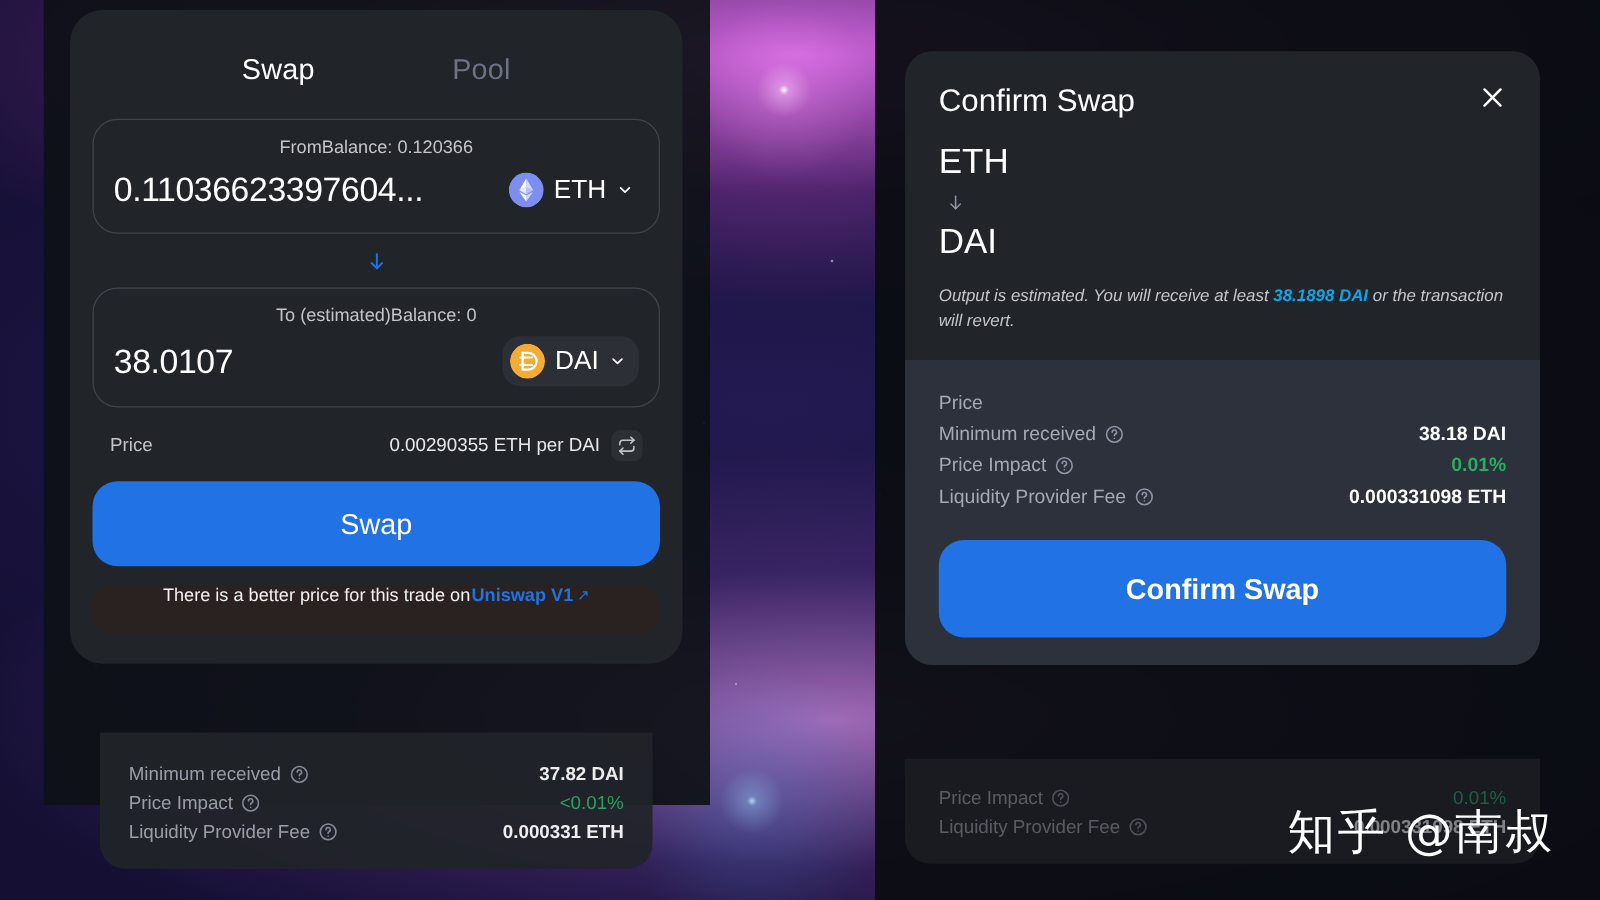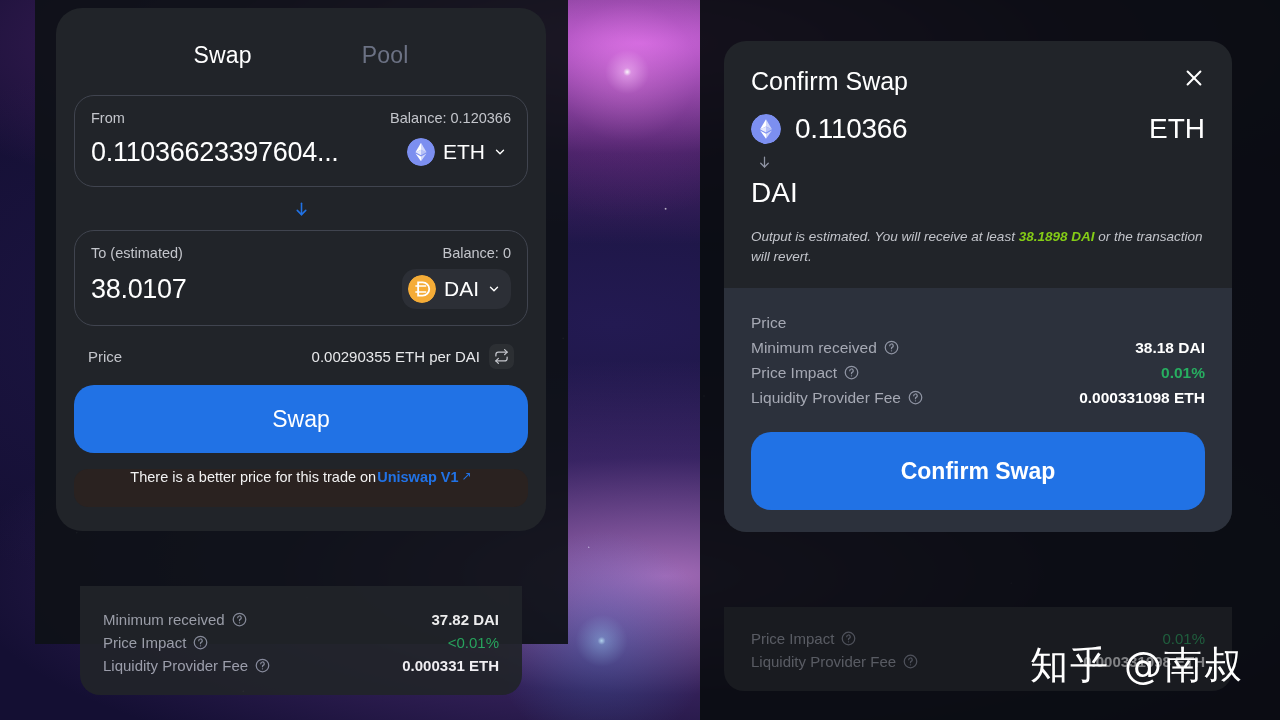--- a/index.html
+++ b/index.html
@@ -87,21 +87,21 @@
   .tab { font-size: 23px; font-weight: 500; letter-spacing: .2px; }
   .tab.active { color: #ffffff; }
   .tab.inactive { color: #6c7284; }
 
   .token-box {
     border: 1px solid #40444f;
     border-radius: 20px;
     padding: 14px 16px 16px 16px;
   }
   .token-box-head {
-    display: flex; justify-content: space-between; align-items: center;
+    display: flex; justify-content: center; align-items: center;
     font-size: 14.5px; color: #c3c5cb; margin-bottom: 8px;
   }
   .token-box-row {
     display: flex; justify-content: space-between; align-items: center;
   }
   .amount {
     font-size: 27px; color: #ffffff; font-weight: 400;
     letter-spacing: -0.3px; white-space: nowrap; overflow: hidden;
   }
   .token-select {
@@ -194,21 +194,21 @@
   .m-amount { font-size: 28px; color: #fff; font-weight: 500; letter-spacing: -.3px; }
   .m-sym { font-size: 28px; color: #fff; font-weight: 500; }
   .m-arrow-wrap { padding: 8px 0 6px 6px; }
   .m-arrow { width: 15px; height: 18px; color: #8f94a3; display: block; }
 
   .note {
     margin-top: 18px;
     font-size: 13.5px; line-height: 1.45;
     color: #c3c5cb; font-style: italic;
   }
-  .note b { color: #84cc16; }
+  .note b { color: #0ea5e9; }
 
   .modal-details {
     background: #2c313c;
     padding: 22px 27px 22px 27px;
   }
   .modal-details .detail-row { padding: 3.5px 0; font-size: 15.5px; }
   .modal-details .detail-val { font-weight: bold; }
   .mprice-val { display: flex; align-items: center; gap: 10px; color: #ffffff; font-weight: bold; }
 
   .btn-confirm {
@@ -400,32 +400,20 @@
       <div class="modal-top">
         <div class="modal-head">
           <span class="modal-title">Confirm Swap</span>
           <svg class="close-ic" viewBox="0 0 24 24" fill="none" stroke="currentColor" stroke-width="2.2" stroke-linecap="round">
             <line x1="5" y1="5" x2="19" y2="19"></line>
             <line x1="19" y1="5" x2="5" y2="19"></line>
           </svg>
         </div>
 
         <div class="mrow">
-          <span class="mrow-left">
-            <svg class="coin lg" viewBox="0 0 32 32">
-              <circle cx="16" cy="16" r="16" fill="#7c8ff0"></circle>
-              <path d="M16 5.5 L16 13.4 L22.3 16.3 Z" fill="#ffffff" opacity=".65"></path>
-              <path d="M16 5.5 L9.7 16.3 L16 13.4 Z" fill="#ffffff"></path>
-              <path d="M16 21.1 L16 26.5 L22.3 17.6 Z" fill="#ffffff" opacity=".65"></path>
-              <path d="M16 26.5 L16 21.1 L9.7 17.6 Z" fill="#ffffff"></path>
-              <path d="M16 19.8 L22.3 16.3 L16 13.5 Z" fill="#ffffff" opacity=".45"></path>
-              <path d="M9.7 16.3 L16 19.8 L16 13.5 Z" fill="#ffffff" opacity=".8"></path>
-            </svg>
-            <span class="m-amount">0.110366</span>
-          </span>
           <span class="m-sym">ETH</span>
         </div>
 
         <div class="m-arrow-wrap">
           <svg class="m-arrow" viewBox="0 0 24 24" fill="none" stroke="currentColor" stroke-width="2" stroke-linecap="round" stroke-linejoin="round">
             <line x1="12" y1="4" x2="12" y2="20"></line>
             <polyline points="6 14 12 20 18 14"></polyline>
           </svg>
         </div>
 

